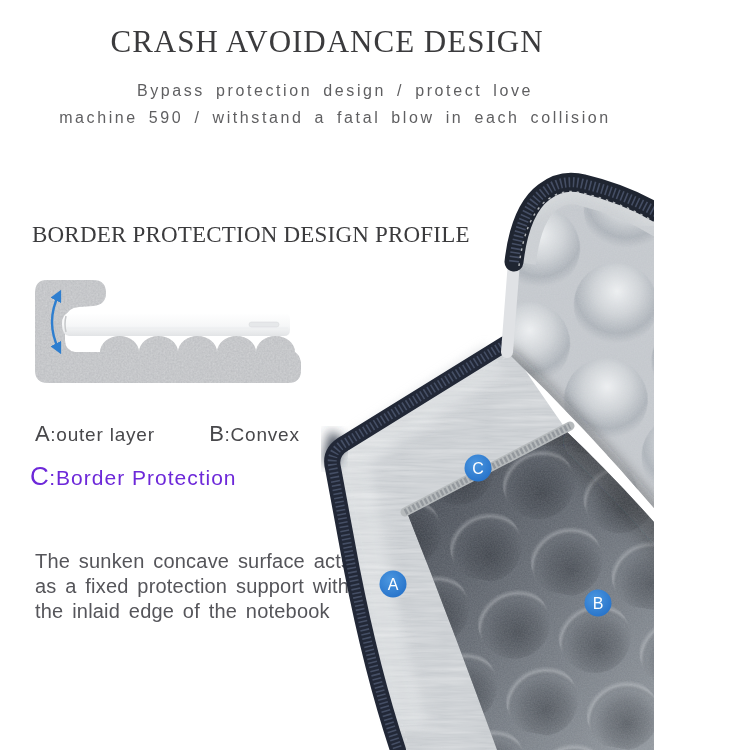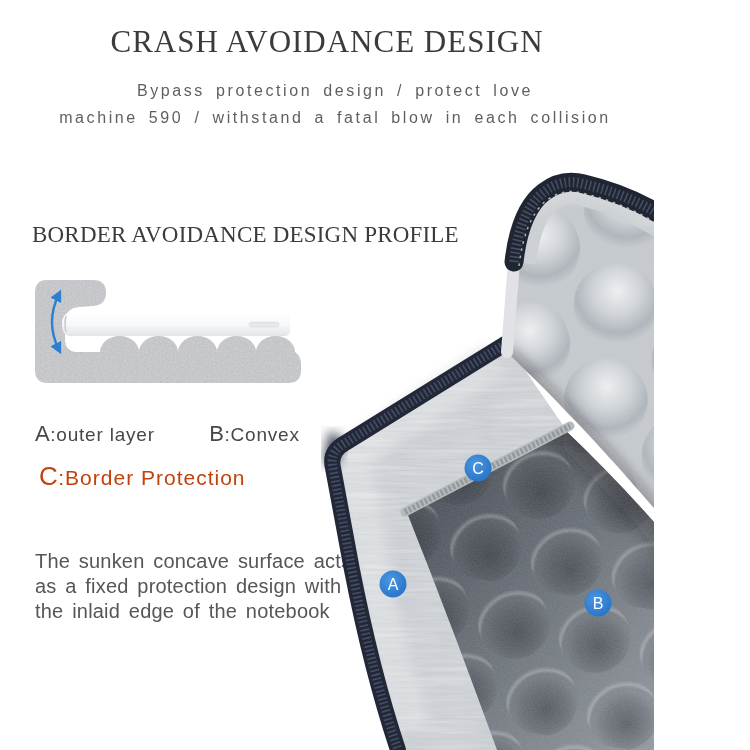--- a/index.html
+++ b/index.html
@@ -17,21 +17,21 @@
   }
   .sec-heading{
     position:absolute;top:222px;left:32px;
     font-family:"Liberation Serif",serif;font-size:23px;color:#3b3b3d;letter-spacing:0.2px;
   }
   .legend-ab{position:absolute;top:421px;left:35px;color:#48484b;}
   .legend-ab .item{display:inline-block;vertical-align:baseline;}
   .legend-ab .item + .item{margin-left:50px;}
   .lg-key{font-size:22px;letter-spacing:0.5px;}
   .lg-label{font-size:19px;letter-spacing:0.8px;}
-  .legend-c{position:absolute;top:461px;left:39px;color:#c2410c;}
+  .legend-c{position:absolute;top:461px;left:30px;color:#6d28d9;}
   .legend-c .lg-key{font-size:26px;}
   .legend-c .lg-label{font-size:21px;letter-spacing:1px;}
   .desc{
     position:absolute;top:549px;left:35px;width:330px;
     font-size:20px;line-height:25px;color:#55555a;letter-spacing:0.2px;word-spacing:3px;
   }
   .diagram{position:absolute;left:33px;top:278px;}
   .photo{position:absolute;left:320px;top:160px;}
 </style>
 </head>
@@ -39,21 +39,21 @@
 
 <div class="canvas">
 
   <div class="title">CRASH AVOIDANCE DESIGN</div>
 
   <div class="subtitle">
     <div>Bypass protection design / protect love</div>
     <div>machine 590 / withstand a fatal blow in each collision</div>
   </div>
 
-  <div class="sec-heading">BORDER AVOIDANCE DESIGN PROFILE</div>
+  <div class="sec-heading">BORDER PROTECTION DESIGN PROFILE</div>
 
   <svg class="diagram" width="272" height="110" viewBox="0 0 272 110">
     <defs>
       <linearGradient id="lapGrad" x1="0" y1="35" x2="0" y2="58" gradientUnits="userSpaceOnUse">
         <stop offset="0" stop-color="#ffffff"></stop>
         <stop offset="0.55" stop-color="#f6f7f8"></stop>
         <stop offset="1" stop-color="#e2e4e6"></stop>
       </linearGradient>
       <filter id="feltGrain" x="-5%" y="-5%" width="110%" height="110%">
         <feTurbulence type="fractalNoise" baseFrequency="0.55" numOctaves="2" seed="7" result="n"></feTurbulence>
@@ -92,21 +92,21 @@
     <span class="item">
       <span class="lg-key">B</span><span class="lg-label">:Convex</span>
     </span>
   </div>
   <div class="legend-c">
     <span class="lg-key">C</span><span class="lg-label">:Border Protection</span>
   </div>
 
   <div class="desc">
     <div>The sunken concave surface acts</div>
-    <div>as a fixed protection design with</div>
+    <div>as a fixed protection support with</div>
     <div>the inlaid edge of the notebook</div>
   </div>
 
   <svg class="photo" width="430" height="590" viewBox="0 0 430 590">
     <defs>
       <radialGradient id="bump" cx="0.42" cy="0.36" r="0.62">
         <stop offset="0" stop-color="#eef0f2"></stop>
         <stop offset="0.45" stop-color="#cdd1d5"></stop>
         <stop offset="0.8" stop-color="#a9afb6"></stop>
         <stop offset="1" stop-color="#a9afb6" stop-opacity="0"></stop>

